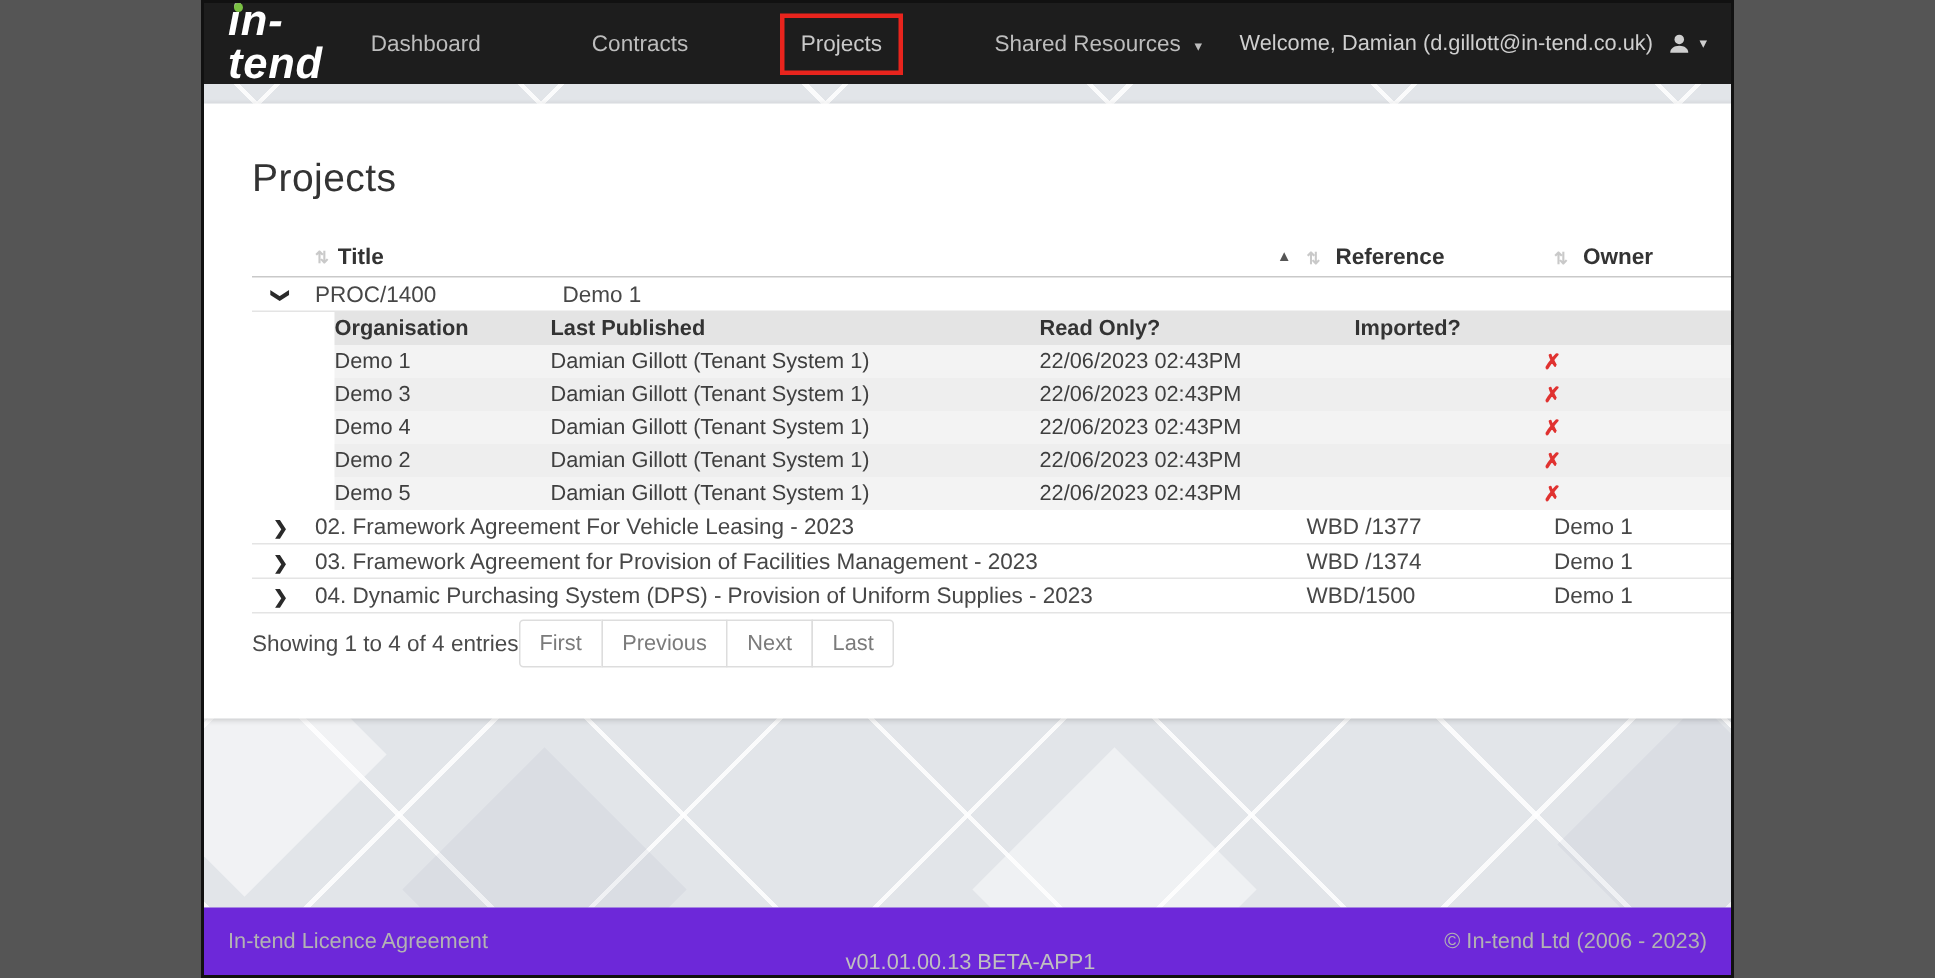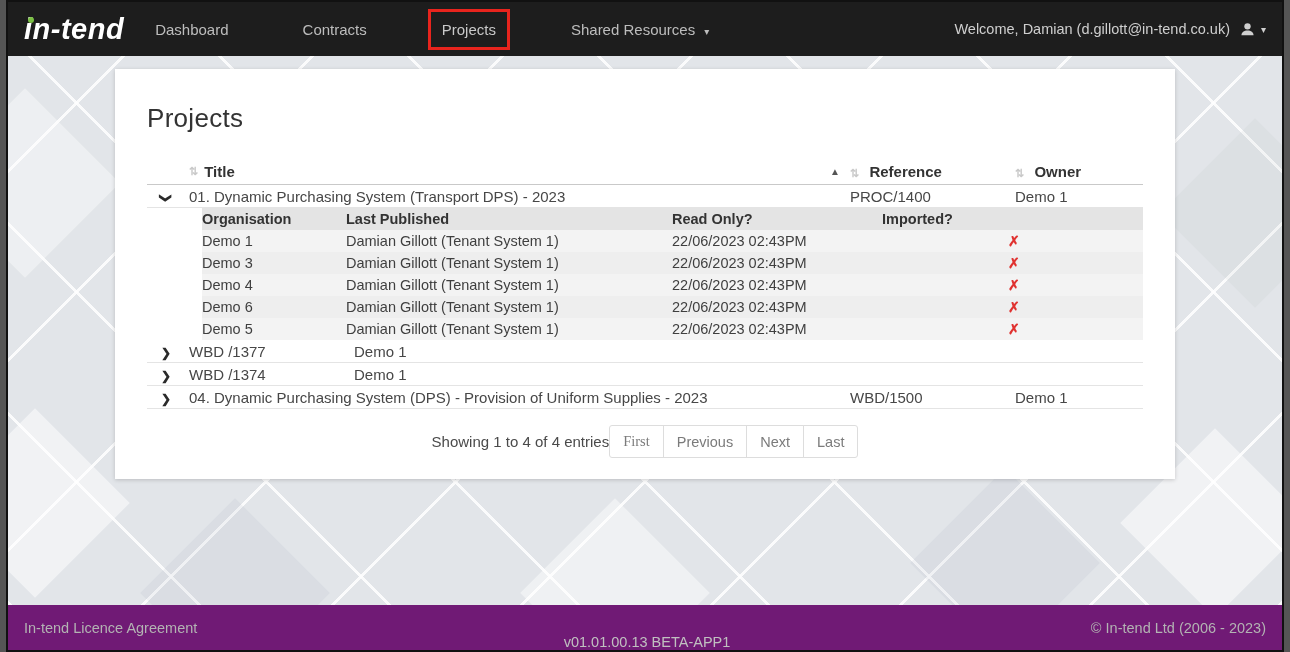--- a/index.html
+++ b/index.html
@@ -1,19 +1,19 @@
 <!DOCTYPE html>
 <html><head>
 <meta charset="utf-8">
 <style>
   * { box-sizing: border-box; }
   html,body { margin:0; padding:0; background:#555; }
   body { font-family: "Liberation Sans", sans-serif; }
   .screen {
-    width:1278px; height:652px; margin:0 auto;
+    width:1022px; height:652px; margin:0 auto;
     border:2px solid #111;
     display:flex; flex-direction:column;
     background:#e3e6e9; overflow:hidden; position:relative;
   }
 
   
   .navbar {
     height:54px; flex:0 0 54px; background:#1d1d1d;
     display:flex; align-items:center; padding:0 16px;
     position:relative; z-index:3;
@@ -97,36 +97,36 @@
     grid-template-columns:144px 326px 210px 112px 1fr;
     align-items:center; height:22px; 
   }
   .detail-header { background:#e4e4e4; font-weight:700; color:#333; }
   .detail-row:nth-child(odd):not(.detail-header)  { background:#eeeeee; }
   .detail-row:nth-child(even) { background:#f3f3f3; }
   .x-mark { color:#e03230; font-weight:700; padding-left:14px; font-size:14px; }
 
   
   .tbl-footer {
-    display:flex; align-items:center; justify-content:center;
-    margin-top:16px;
+    display:flex; align-items:center; justify-content:flex-start;
+    margin-top:4px;
   }
   .summary { font-size:15px; color:#4a4a4a; }
   .pager { display:flex; }
   .pager button {
     font-family:inherit; background:#fff; border:1px solid #ddd;
     color:#7b7b7b; font-size:14.5px; padding:7px 13px; margin-left:-1px;
     cursor:pointer;
   }
-  .pager button:first-child { margin-left:0; border-radius:3px 0 0 3px;font-family:Liberation Serif, serif; }
+  .pager button:first-child { margin-left:0; border-radius:3px 0 0 3px; }
   .pager button:last-child  { border-radius:0 3px 3px 0; }
 
   
   .footer {
-    height:45px; flex:0 0 45px; background:#701a75;
+    height:45px; flex:0 0 45px; background:#6d28d9;
     display:flex; align-items:center; padding:0 16px;
     position:relative; z-index:3;
   }
   .footer-left  { color:#b3b3b3; font-size:14.5px; cursor:pointer; }
   .footer-center{
     position:absolute; left:4px; right:0; text-align:center;
     color:#c0c0c0; font-size:14.5px; pointer-events:none;margin-top:29px;
   }
   .footer-right { margin-left:auto; color:#b3b3b3; font-size:14.5px; }
 </style>
@@ -192,21 +192,20 @@
           <span class="owner-col">
             <span class="sort-icon">⇅</span>
             <span>Owner</span>
           </span>
         </div>
 
         <div class="row">
           <span class="chev-col">
             <span class="chevron expanded">❯</span>
           </span>
-          <span class="title-col">01. Dynamic Purchasing System (Transport DPS) - 2023</span>
           <span class="ref-col">PROC/1400</span>
           <span class="owner-col">Demo 1</span>
         </div>
 
         <div class="detail">
           <div class="detail-row detail-header">
             <span>Organisation</span>
             <span>Last Published</span>
             <span>Read Only?</span>
             <span>Imported?</span>
@@ -227,47 +226,49 @@
             <span class="x-mark">✗</span>
           </div>
           <div class="detail-row">
             <span>Demo 4</span>
             <span>Damian Gillott (Tenant System 1)</span>
             <span>22/06/2023 02:43PM</span>
             <span></span>
             <span class="x-mark">✗</span>
           </div>
           <div class="detail-row">
-            <span>Demo 6</span>
+            <span>Demo 2</span>
             <span>Damian Gillott (Tenant System 1)</span>
             <span>22/06/2023 02:43PM</span>
             <span></span>
             <span class="x-mark">✗</span>
           </div>
           <div class="detail-row">
             <span>Demo 5</span>
             <span>Damian Gillott (Tenant System 1)</span>
             <span>22/06/2023 02:43PM</span>
             <span></span>
             <span class="x-mark">✗</span>
           </div>
         </div>
 
         <div class="row">
           <span class="chev-col">
             <span class="chevron">❯</span>
           </span>
+          <span class="title-col">02. Framework Agreement For Vehicle Leasing - 2023</span>
           <span class="ref-col">WBD /1377</span>
           <span class="owner-col">Demo 1</span>
         </div>
 
         <div class="row">
           <span class="chev-col">
             <span class="chevron">❯</span>
           </span>
+          <span class="title-col">03. Framework Agreement for Provision of Facilities Management - 2023</span>
           <span class="ref-col">WBD /1374</span>
           <span class="owner-col">Demo 1</span>
         </div>
 
         <div class="row">
           <span class="chev-col">
             <span class="chevron">❯</span>
           </span>
           <span class="title-col">04. Dynamic Purchasing System (DPS) - Provision of Uniform Supplies - 2023</span>
           <span class="ref-col">WBD/1500</span>

